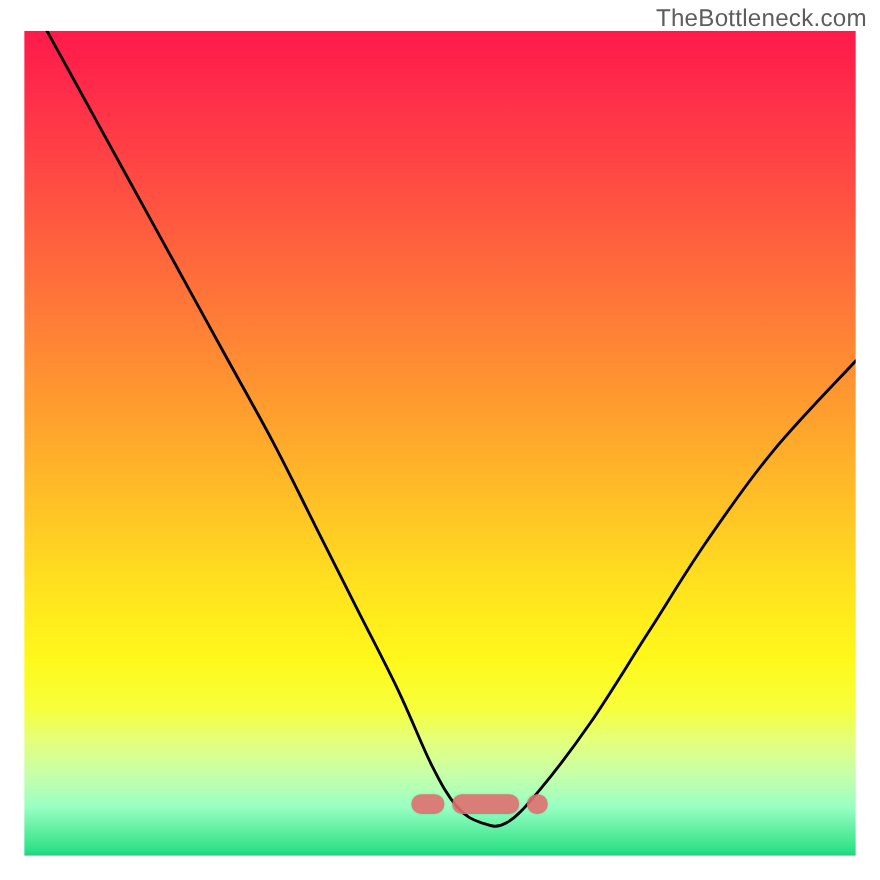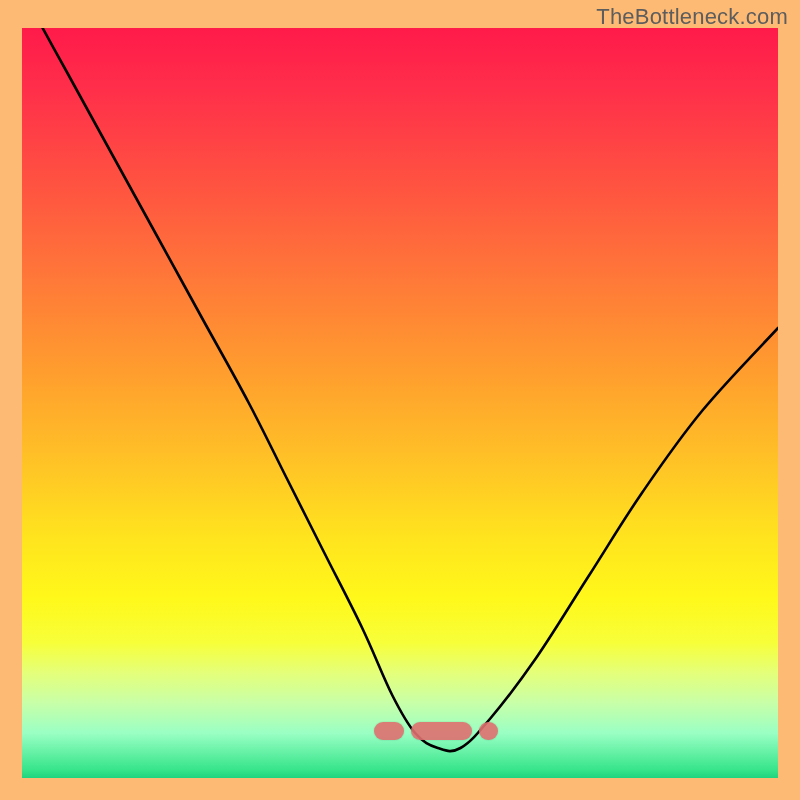--- a/index.html
+++ b/index.html
@@ -8,21 +8,21 @@
     width: 800px;
     height: 800px;
     overflow: hidden;
     background: #000;
     font-family: Arial, Helvetica, sans-serif;
   }
   .frame {
     position: relative;
     width: 800px;
     height: 800px;
-    background: #fdba74;
+    background: #ffffff;
   }
   .watermark {
     position: absolute;
     top: 4px;
     right: 12px;
     color: #5d5d5d;
     font-size: 22px;
     font-weight: 400;
     letter-spacing: 0.2px;
     z-index: 10;

